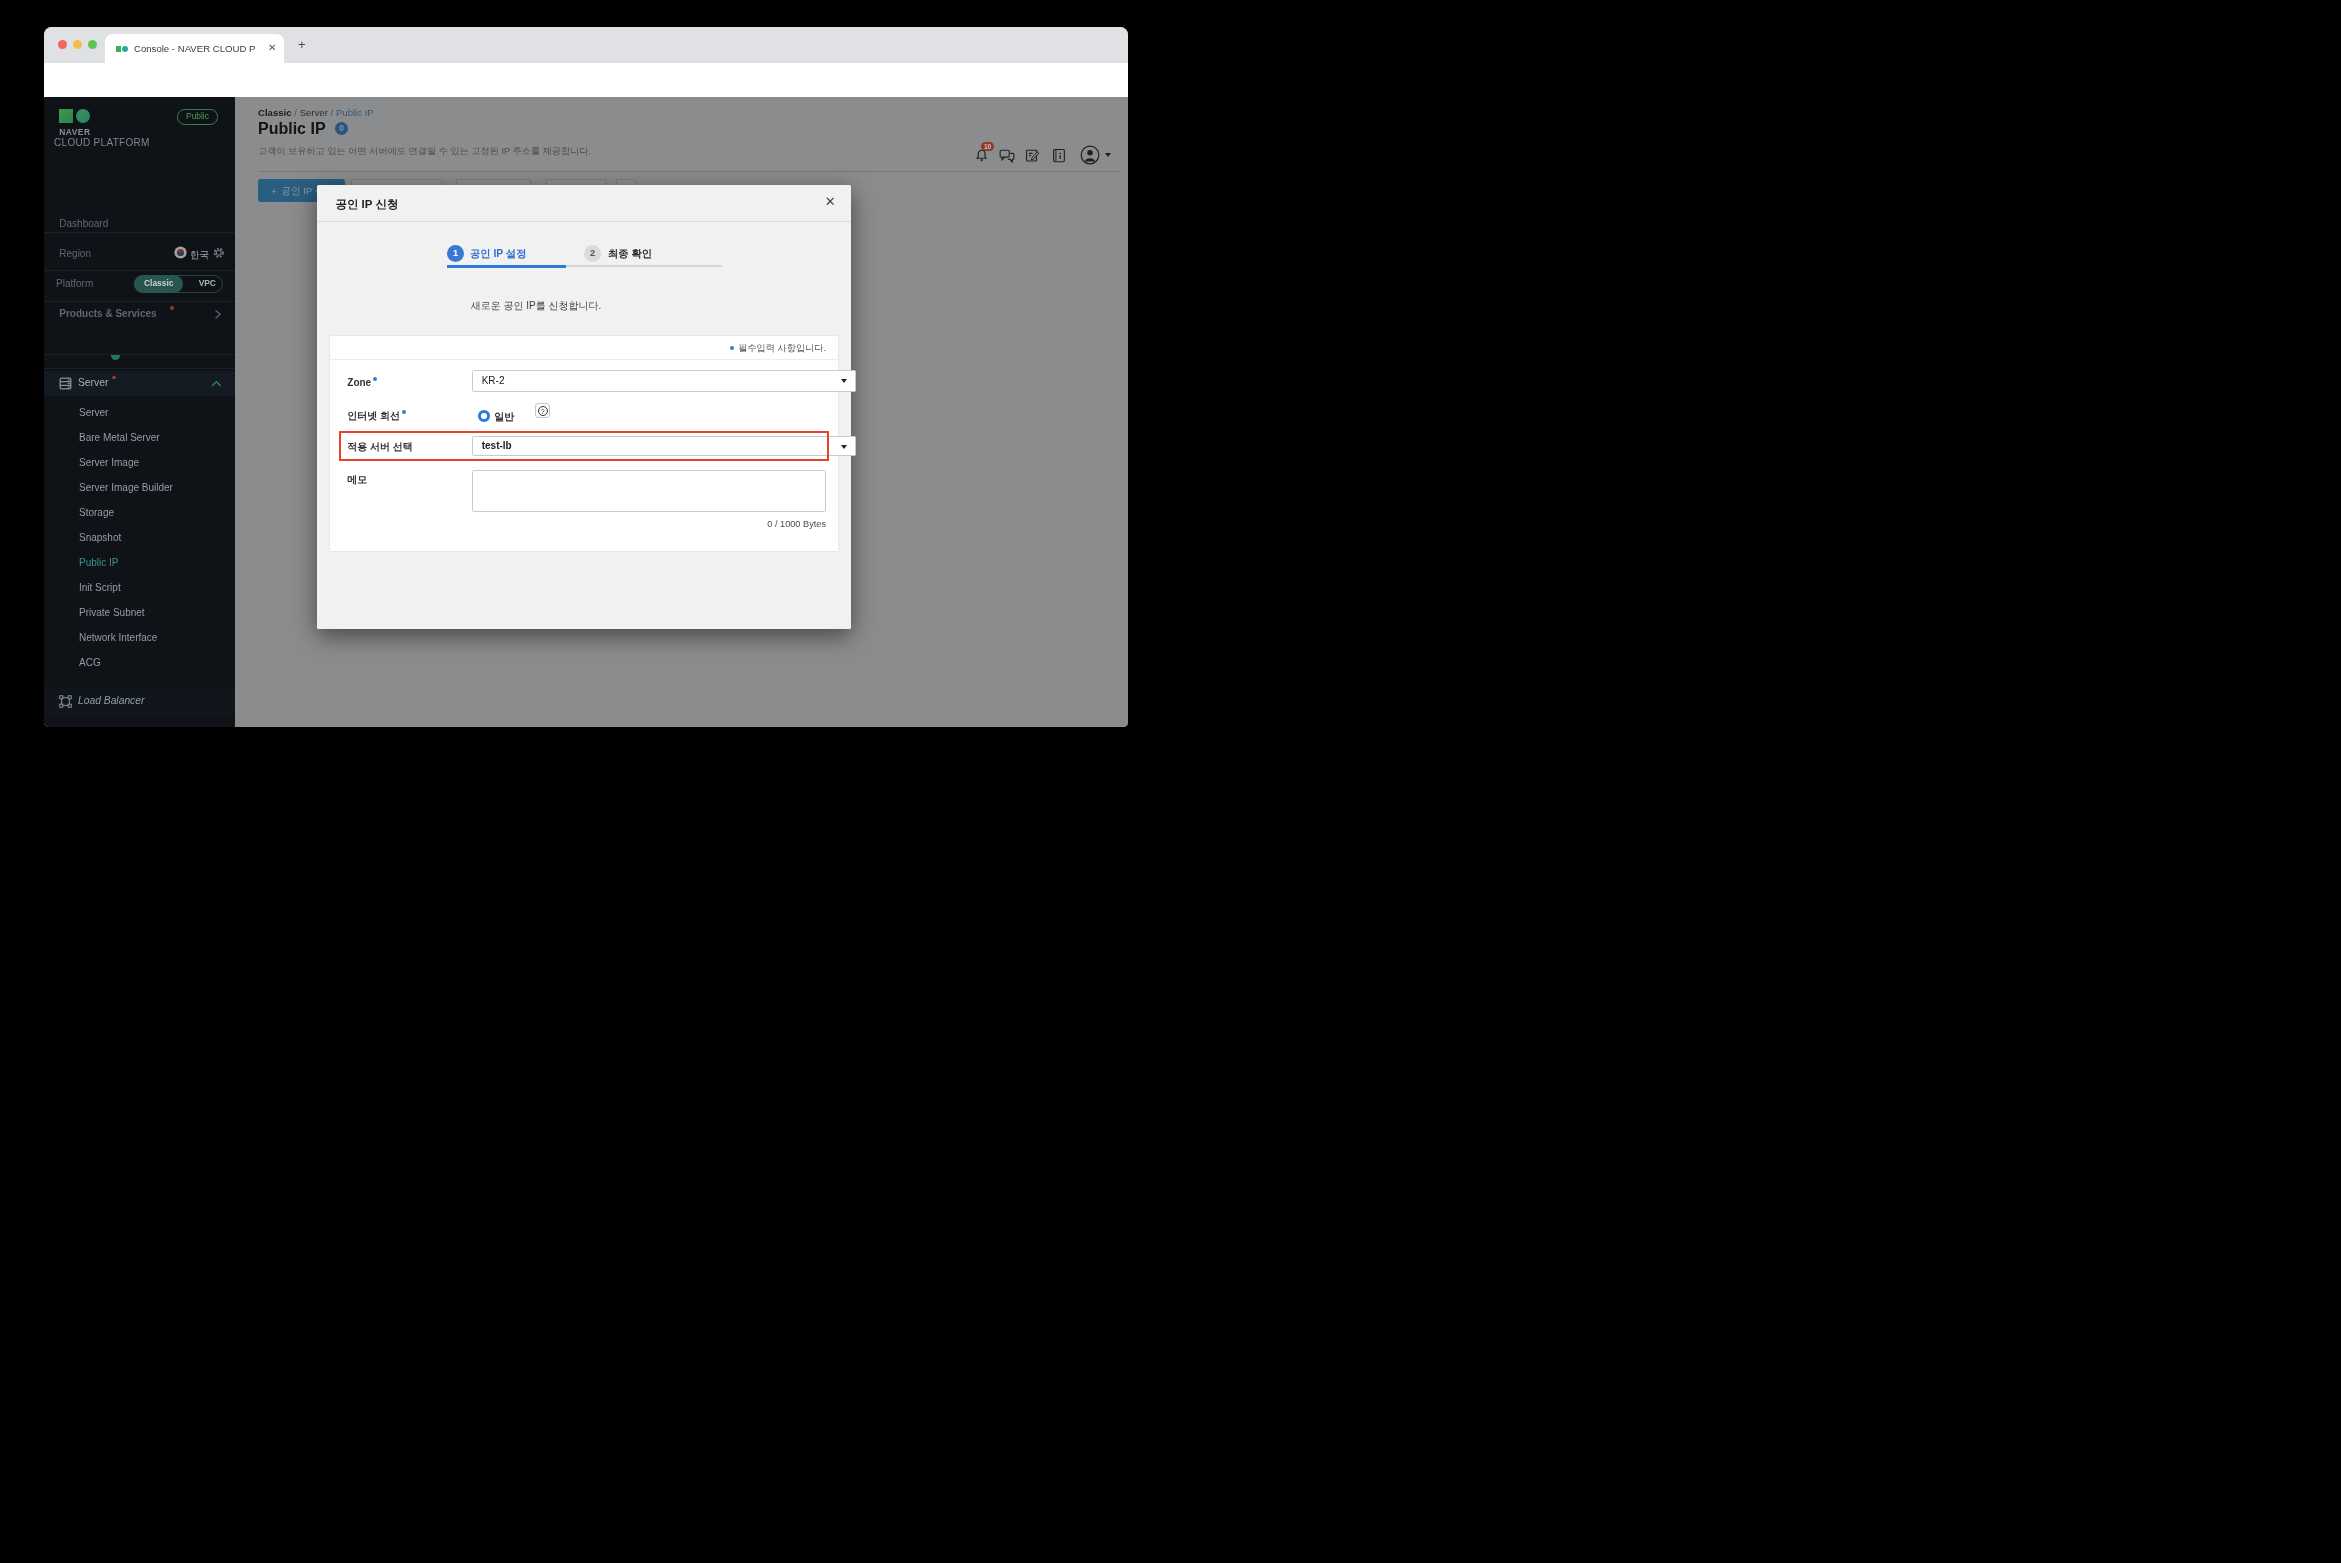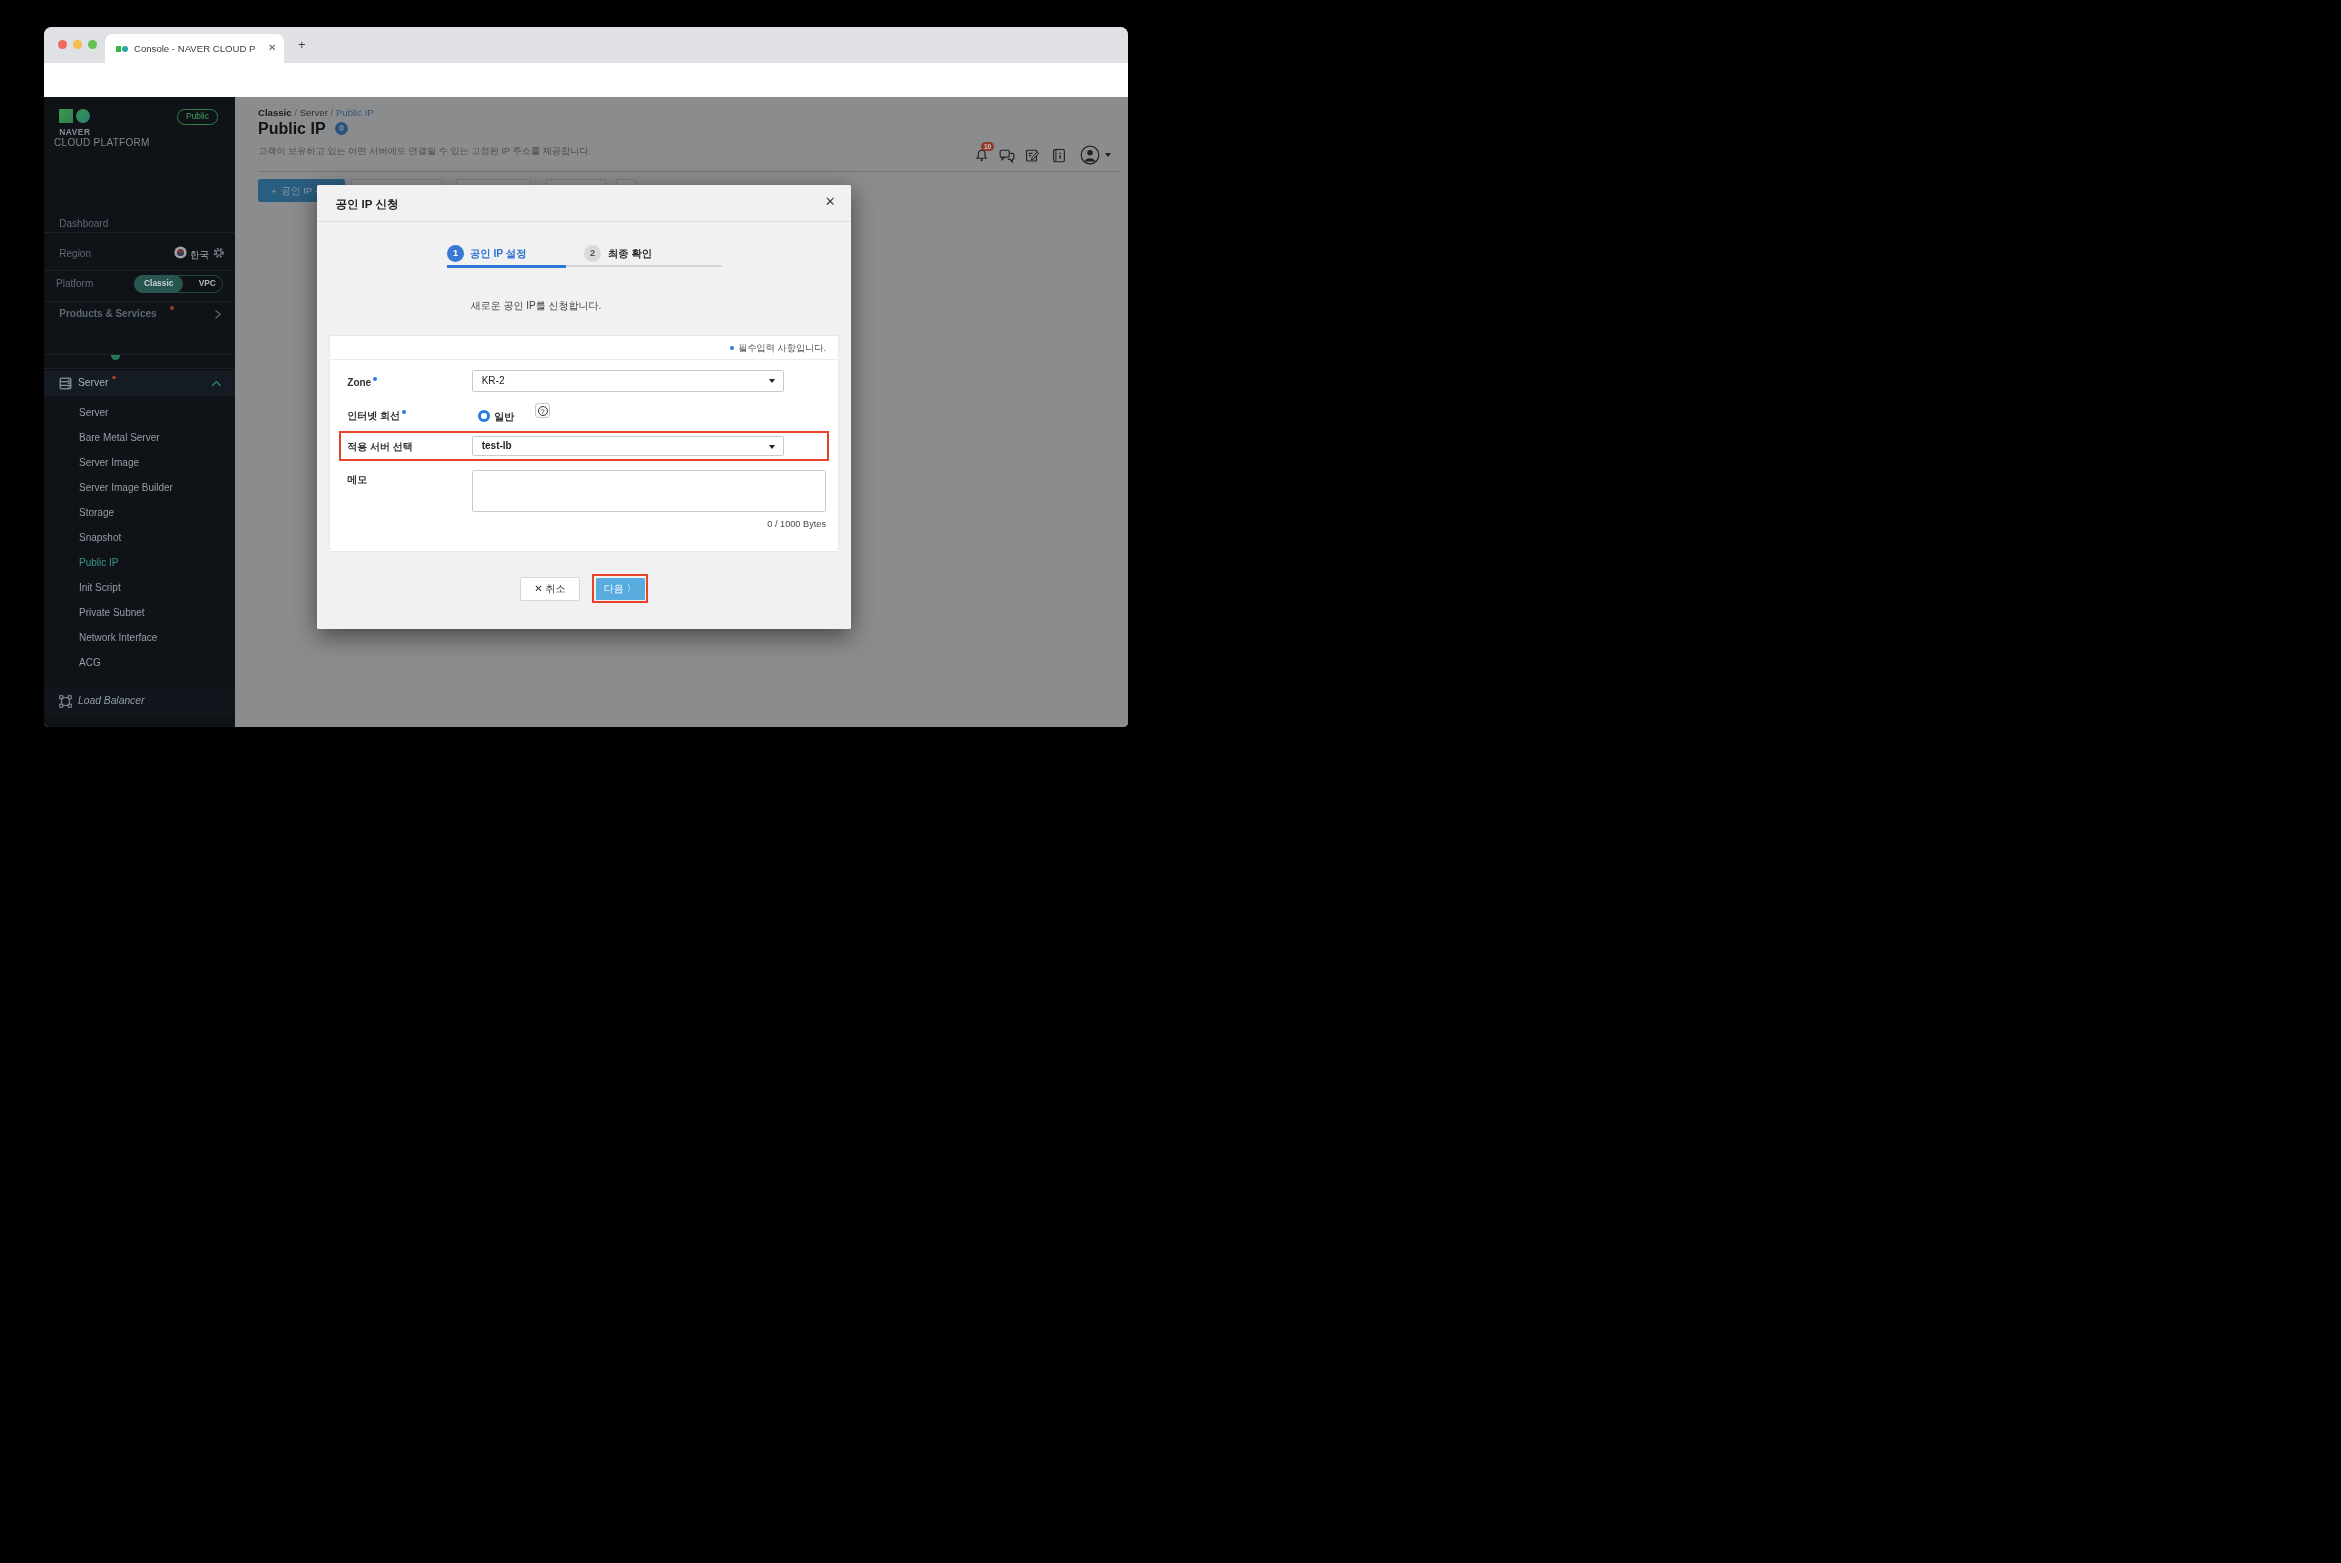--- a/index.html
+++ b/index.html
@@ -68,21 +68,21 @@
   .steplab.off { color:#2b2c2e; }
   .bar-on { left:130px; top:80px; width:119px; height:3.1px; background:#2e79d8; }
   .bar-off { left:249px; top:80px; width:156px; height:2.3px; background:#d4d5d6; }
   .intro { left:0; top:114px; width:438px; text-align:center; font-size:10px; color:#3f4041; }
   .card { left:12.3px; top:150px; width:510px; height:217px; background:#fff; border:0.8px solid #e7e7e8; border-radius:1.5px; }
   .req { right:12.3px; top:6.1px; font-size:9.2px; color:#4f5051; }
   .bluedot { display:inline-block; width:4.6px; height:4.6px; border-radius:50%; background:#2e7de1; margin-right:3.8px; vertical-align:0.8px; }
   .carddiv { left:0; top:23px; width:508px; height:0.8px; background:#ececec; }
   .flabel { left:17px; font-size:10px; color:#333;font-weight:bold; }
   .fdot { display:inline-block; width:3.8px; height:3.8px; border-radius:50%; background:#2e7de1; vertical-align:5.4px; margin-left:2.3px; }
-  .select { left:142px; width:312px; background:#fff; border:0.8px solid #c9cacb; border-radius:1.5px; font-size:10px; color:#222; }
+  .select { left:142px; width:384px; background:#fff; border:0.8px solid #c9cacb; border-radius:1.5px; font-size:10px; color:#222; }
   .selecttxt { left:8.4px; top:3.8px; }
   .caret-dn { width:0; height:0; border-left:3.8px solid transparent; border-right:3.8px solid transparent; border-top:4.6px solid #222; }
   .radio { left:148px; top:74px; width:11.5px; height:11.5px; border:3.4px solid #2c7ce0; border-radius:50%; background:#fff; }
   .helpbtn { left:205px; top:67px; width:14.6px; height:14.6px; border:0.8px solid #c6c7c8; border-radius:3.1px; background:#fdfdfd; }
   .helpq { width:10px; height:10px; border:0.9px solid #333; border-radius:50%; font-size:7px; color:#333; text-align:center; line-height:9.2px; left:1.5px; top:1.5px; }
   .redbox { left:8.4px; top:95px; width:490px; height:30px; border:2.3px solid #e8432a; pointer-events:none; }
   .memoarea { left:142px; top:134px; width:354px; height:42px; border:0.8px solid #c9cacb; border-radius:1.5px; background:#fff; resize:none; }
   .bytes { right:12.3px; top:183px; font-size:9.2px; color:#4a4b4c; }
   .mfooter { left:0; top:389px; width:534px; display:flex; justify-content:center; align-items:center; gap:12.3px; }
   .btn-cancel { width:60px; height:24px; background:#fff; border:0.8px solid #d6d7d8; border-radius:1.5px; font-size:10px; color:#333; text-align:center; line-height:22px; }
@@ -369,25 +369,15 @@
         <div class="abs selecttxt" style="top:3.1px;font-weight:bold">test-lb</div>
         <div class="abs caret-dn" style="right:8.4px;top:7.7px"></div>
       </div>
       <div class="abs redbox"></div>
 
       <div class="abs flabel" style="top:137px">메모</div>
       <textarea class="abs memoarea" style=""></textarea>
       <div class="abs bytes">0 / 1000 Bytes</div>
     </div>
 
-    <div class="abs mfooter">
-      <div class="btn-cancel">
-        <span>✕ </span><span>취소</span>
-      </div>
-      <div class="nextwrap">
-        <div class="btn-next">
-          <span>다음</span><span> 〉</span>
-        </div>
-      </div>
-    </div>
   </div>
 </div>
 
 
 </body></html>

